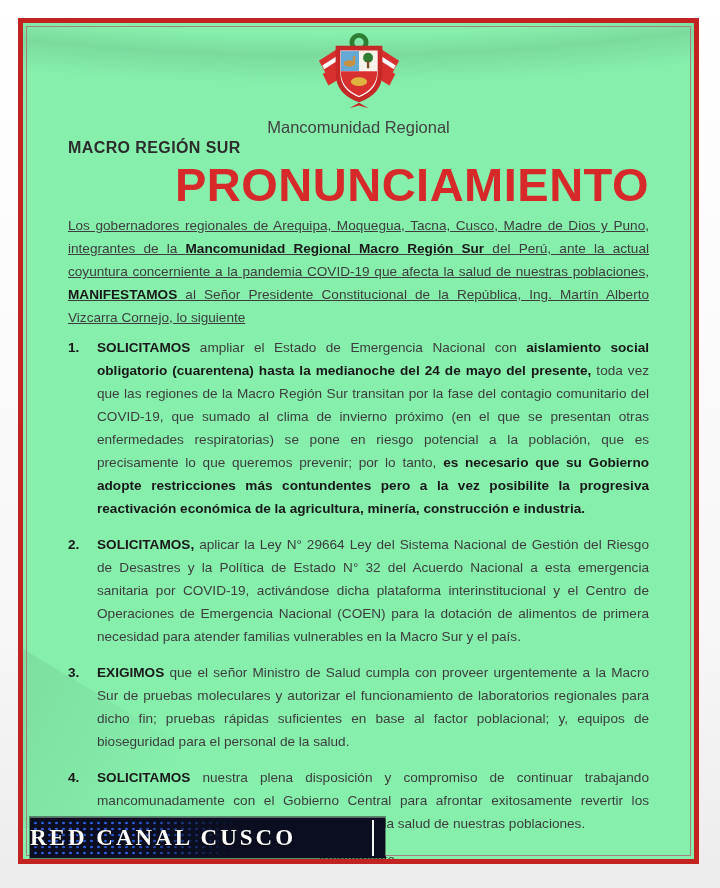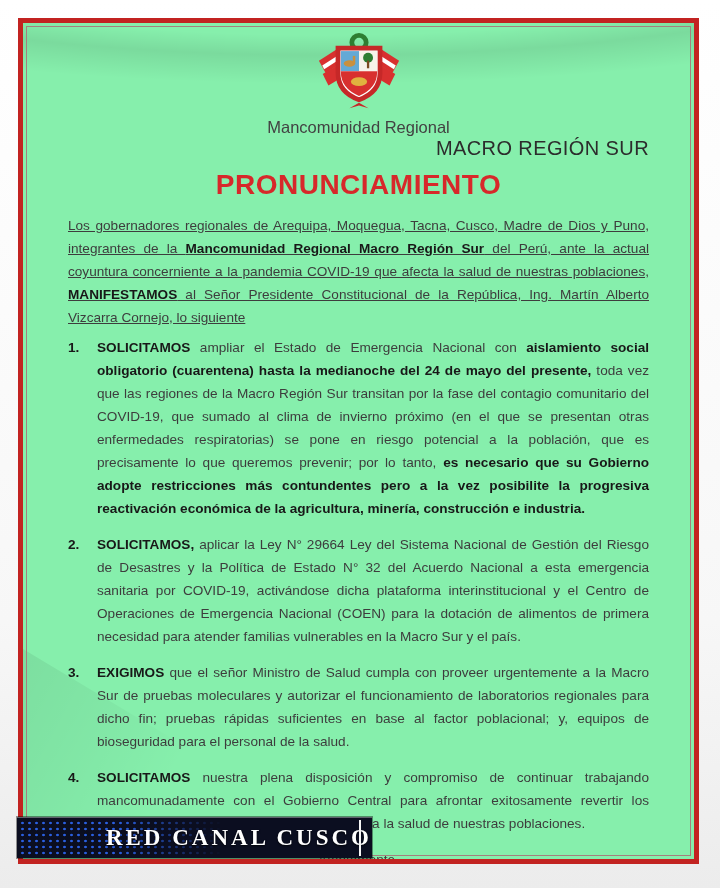--- a/index.html
+++ b/index.html
@@ -24,34 +24,34 @@
     position:absolute;left:0;bottom:30px;width:300px;height:180px;pointer-events:none;
     background:linear-gradient(118deg, rgba(0,0,0,0.07) 0%, rgba(0,0,0,0.035) 30%, rgba(0,0,0,0) 55%);
     clip-path:polygon(0 100%,0 0,100% 100%);
   }
   .content{
     position:absolute;inset:0;padding:0 45px;box-sizing:border-box;overflow:hidden;
     color:#3d3d3d;font-size:13.6px;line-height:23px;
   }
   .escudo{display:block;margin:9px auto 2px;}
   .brand1{text-align:center;font-size:16.5px;line-height:18px;color:#424242;}
-  .brand2{text-align:right;font-size:20px;line-height:24px;font-weight:400;color:#2c2c2c;letter-spacing:.4px;}
+  .brand2{text-align:left;font-size:16px;line-height:24px;font-weight:700;color:#2c2c2c;letter-spacing:.4px;}
   .title{
-    text-align:center;font-size:28px;line-height:40px;font-weight:800;
+    text-align:right;font-size:47px;line-height:40px;font-weight:800;
     color:#d7282a;letter-spacing:.5px;margin:5px 0 9px;
   }
   .para{text-align:justify;text-decoration:underline;}
   .para b,.item b{color:#181818;}
   .items{margin-top:7px;}
   .item{position:relative;padding-left:29px;text-align:justify;margin-bottom:13px;}
   .item .num{position:absolute;left:0;top:0;font-weight:700;color:#181818;}
   .salutation{text-align:center;margin-top:9px;}
   .banner{
-    position:absolute;left:17px;top:817px;width:355px;height:40px;z-index:6;
-    background:#0b0e20;display:flex;align-items:center;justify-content:flex-end;
+    position:absolute;left:30px;top:817px;width:355px;height:40px;z-index:6;
+    background:#0b0e20;display:flex;align-items:center;justify-content:flex-start;
     border-top:1px solid rgba(255,255,255,.35);
     box-shadow:0 0 0 1px rgba(0,0,0,.4);
   }
   .banner::before{
     content:"";position:absolute;inset:2px;pointer-events:none;
     background-image:radial-gradient(circle,#2a5fe0 1px,transparent 1.6px);
     background-size:7px 6px;
     -webkit-mask-image:linear-gradient(to right,#000 0%,#000 28%,transparent 58%);
     mask-image:linear-gradient(to right,#000 0%,#000 28%,transparent 58%);
   }

